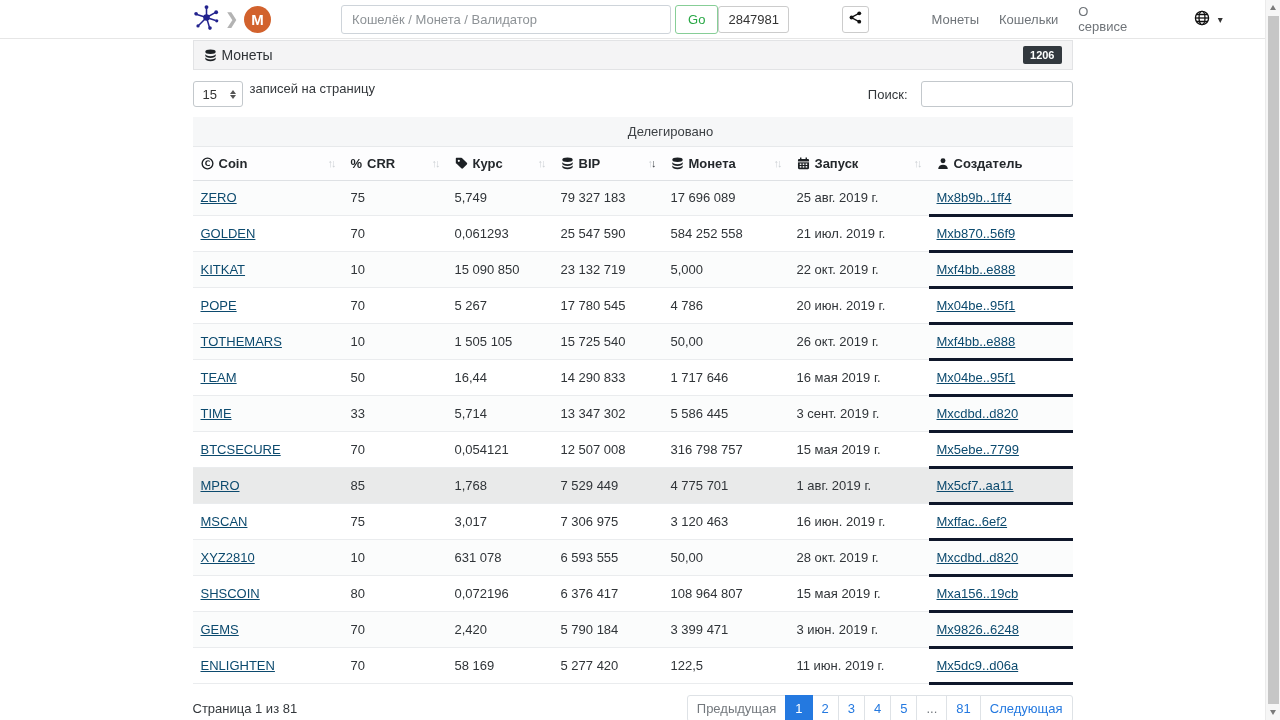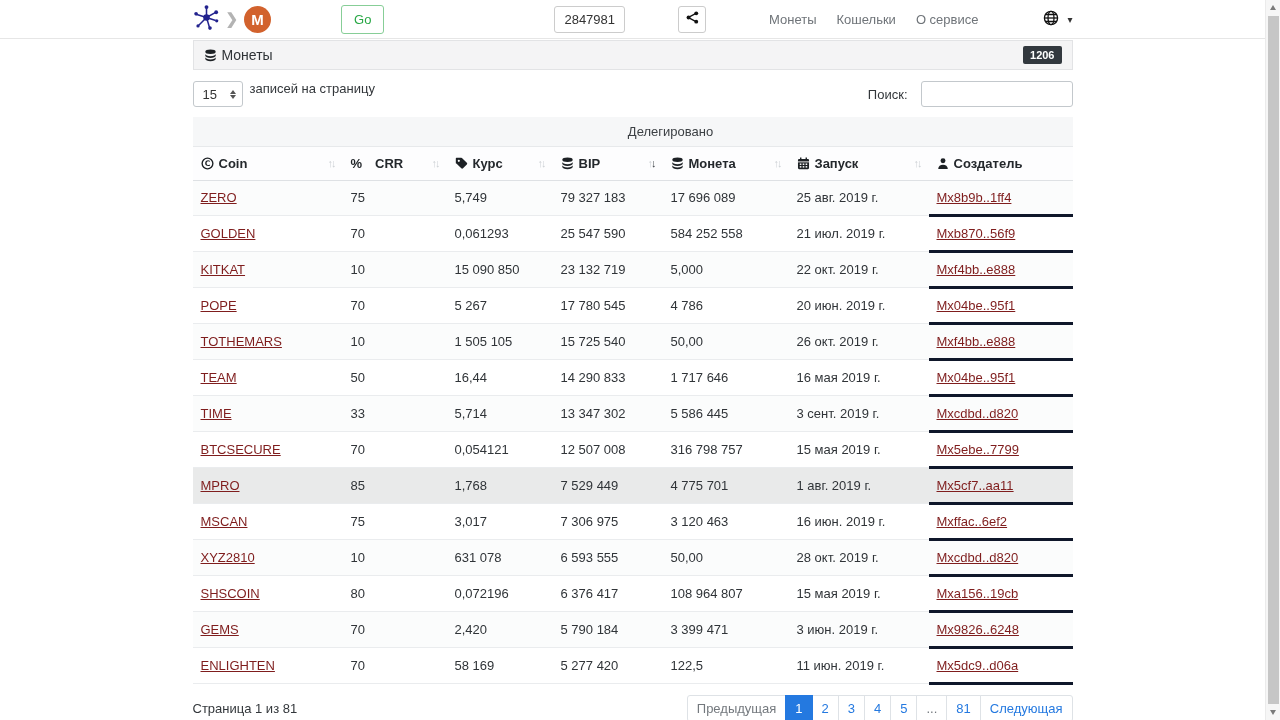--- a/index.html
+++ b/index.html
@@ -101,21 +101,21 @@
   .sort { margin-left: auto; font-size: 11px; letter-spacing: -2px; color: #ccd0d4; white-space: nowrap; padding-right: 2px; }
   .sort .active { color: #3a3f44; }
   tbody td {
     padding: 8px 6px 8px 8px; border-top: 1px solid #eaecee;
     color: #303438; line-height: 17px; overflow: hidden; white-space: nowrap;
   }
   tbody tr:nth-child(odd) { background: #fbfcfc; }
   tbody tr.hl { background: #e9eaea; }
   tbody tr:last-child { border-bottom: 1px solid #eaecee; }
   tbody td:last-child { border-bottom: 3px solid #0f172a; }
-  tbody a { color: #7f1d1d; text-decoration: underline; }
+  tbody a { color: #0c4a6e; text-decoration: underline; }
 
   
   .info-row {
     display: flex; align-items: center; justify-content: space-between;
     padding: 10px 0 9px 0;
   }
   .pagination { display: flex; list-style: none; }
   .pagination .pg-item {
     display: flex; align-items: center; justify-content: center;
     min-width: 27px; height: 27px; padding: 0 9px;
@@ -162,20 +162,21 @@
             <circle cx="17.6" cy="25" r="1.9" fill="#23238e" stroke="none"></circle>
             <circle cx="5.2" cy="22.8" r="1.7" fill="#23238e" stroke="none"></circle>
             <circle cx="3.2" cy="10.2" r="1.9" fill="#23238e" stroke="none"></circle>
           </svg>
         </span>
         <span class="logo-chevron">❯</span>
         <span class="minter-circle" style="background:#d2622d">M</span>
       </div>
 
       <div class="nav-search">
+        <input type="text" placeholder="Кошелёк / Монета / Валидатор" style="">
         <button class="go-btn" style="color:#28a745">Go</button>
       </div>
 
       <div class="nav-right">
         <div class="block-box">2847981</div>
         <div class="share-box">
           <span class="icon">
             <svg width="13" height="13" viewBox="0 0 16 16" fill="currentColor">
               <circle cx="12.6" cy="2.9" r="2.4"></circle>
                 <circle cx="3.1" cy="8" r="2.4"></circle>
@@ -261,21 +262,21 @@
                 </span>
                 <span style="font-weight: bold;">Coin</span>
                 <span class="sort"><span class="">↑</span><span class="">↓</span></span>
               </div>
             </th>
             <th>
               <div class="th-inner">
                 <span class="th-icon">
                   <span class="pct">%</span>
                 </span>
-                <span style="font-weight: bold; margin-left: 8px;">CRR</span>
+                <span style="font-weight: bold;">CRR</span>
                 <span class="sort"><span class="">↑</span><span class="">↓</span></span>
               </div>
             </th>
             <th>
               <div class="th-inner">
                 <span class="th-icon">
                   <svg width="13" height="13" viewBox="0 0 16 16" fill="currentColor">
                     <path d="M1 7.8V1.8a.8.8 0 01.8-.8h6a1.5 1.5 0 011.06.44l5.7 5.7a1.5 1.5 0 010 2.12l-4.7 4.7a1.5 1.5 0 01-2.12 0l-5.7-5.7A1.5 1.5 0 011 7.8z"></path>
                     <circle cx="4.7" cy="4.7" r="1.35" fill="#fff"></circle>
                   </svg>

